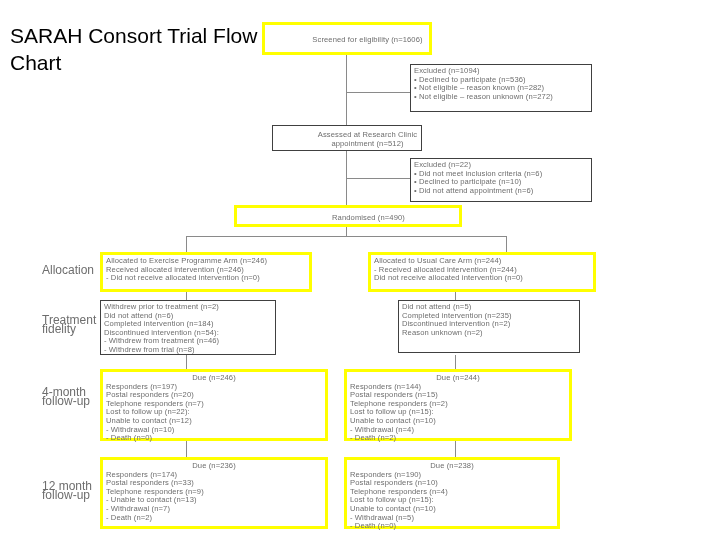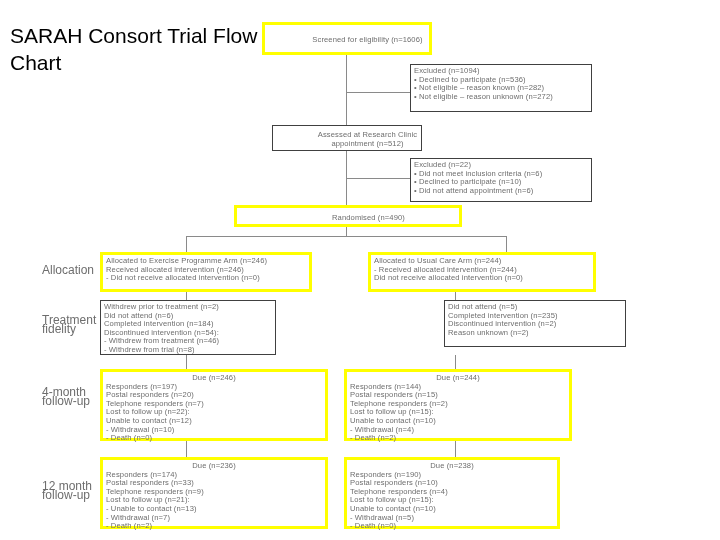--- a/index.html
+++ b/index.html
@@ -139,21 +139,21 @@
 
   <div class="box" style="left:100px; top:300px; width:176px; height:55px;">
     <div class="ln">Withdrew prior to treatment (n=2)</div>
     <div class="ln">Did not attend (n=6)</div>
     <div class="ln">Completed intervention (n=184)</div>
     <div class="ln">Discontinued intervention (n=54):</div>
     <div class="ln">    - Withdrew from treatment (n=46)</div>
     <div class="ln">    - Withdrew from trial (n=8)</div>
   </div>
 
-  <div class="box" style="left:398px; top:300px; width:182px; height:47px;margin-left:46px;">
+  <div class="box" style="left:398px; top:300px; width:182px; height:53px;">
     <div class="ln">Did not attend (n=5)</div>
     <div class="ln">Completed intervention (n=235)</div>
     <div class="ln">Discontinued intervention (n=2)</div>
     <div class="ln">Reason unknown (n=2)</div>
   </div>
 
   <div class="box hl" style="left:100px; top:369px; width:228px; height:72px;">
     <div class="ln center" style="text-align:center;">Due (n=246)</div>
     <div class="ln">Responders (n=197)</div>
     <div class="ln">Postal responders (n=20)</div>
@@ -173,21 +173,20 @@
     <div class="ln">        Unable to contact (n=10)</div>
     <div class="ln">        - Withdrawal (n=4)</div>
     <div class="ln">        - Death (n=2)</div>
   </div>
 
   <div class="box hl" style="left:100px; top:457px; width:228px; height:72px;">
     <div class="ln" style="text-align:center;">Due (n=236)</div>
     <div class="ln">Responders (n=174)</div>
     <div class="ln">Postal responders (n=33)</div>
     <div class="ln">Telephone responders (n=9)</div>
-    <div class="ln">Lost to follow up (n=21):</div>
     <div class="ln">        - Unable to contact (n=13)</div>
     <div class="ln">        - Withdrawal (n=7)</div>
     <div class="ln">        - Death (n=2)</div>
   </div>
 
   <div class="box hl" style="left:344px; top:457px; width:216px; height:72px;">
     <div class="ln" style="text-align:center;">Due (n=238)</div>
     <div class="ln">Responders (n=190)</div>
     <div class="ln">Postal responders (n=10)</div>
     <div class="ln">Telephone responders (n=4)</div>

